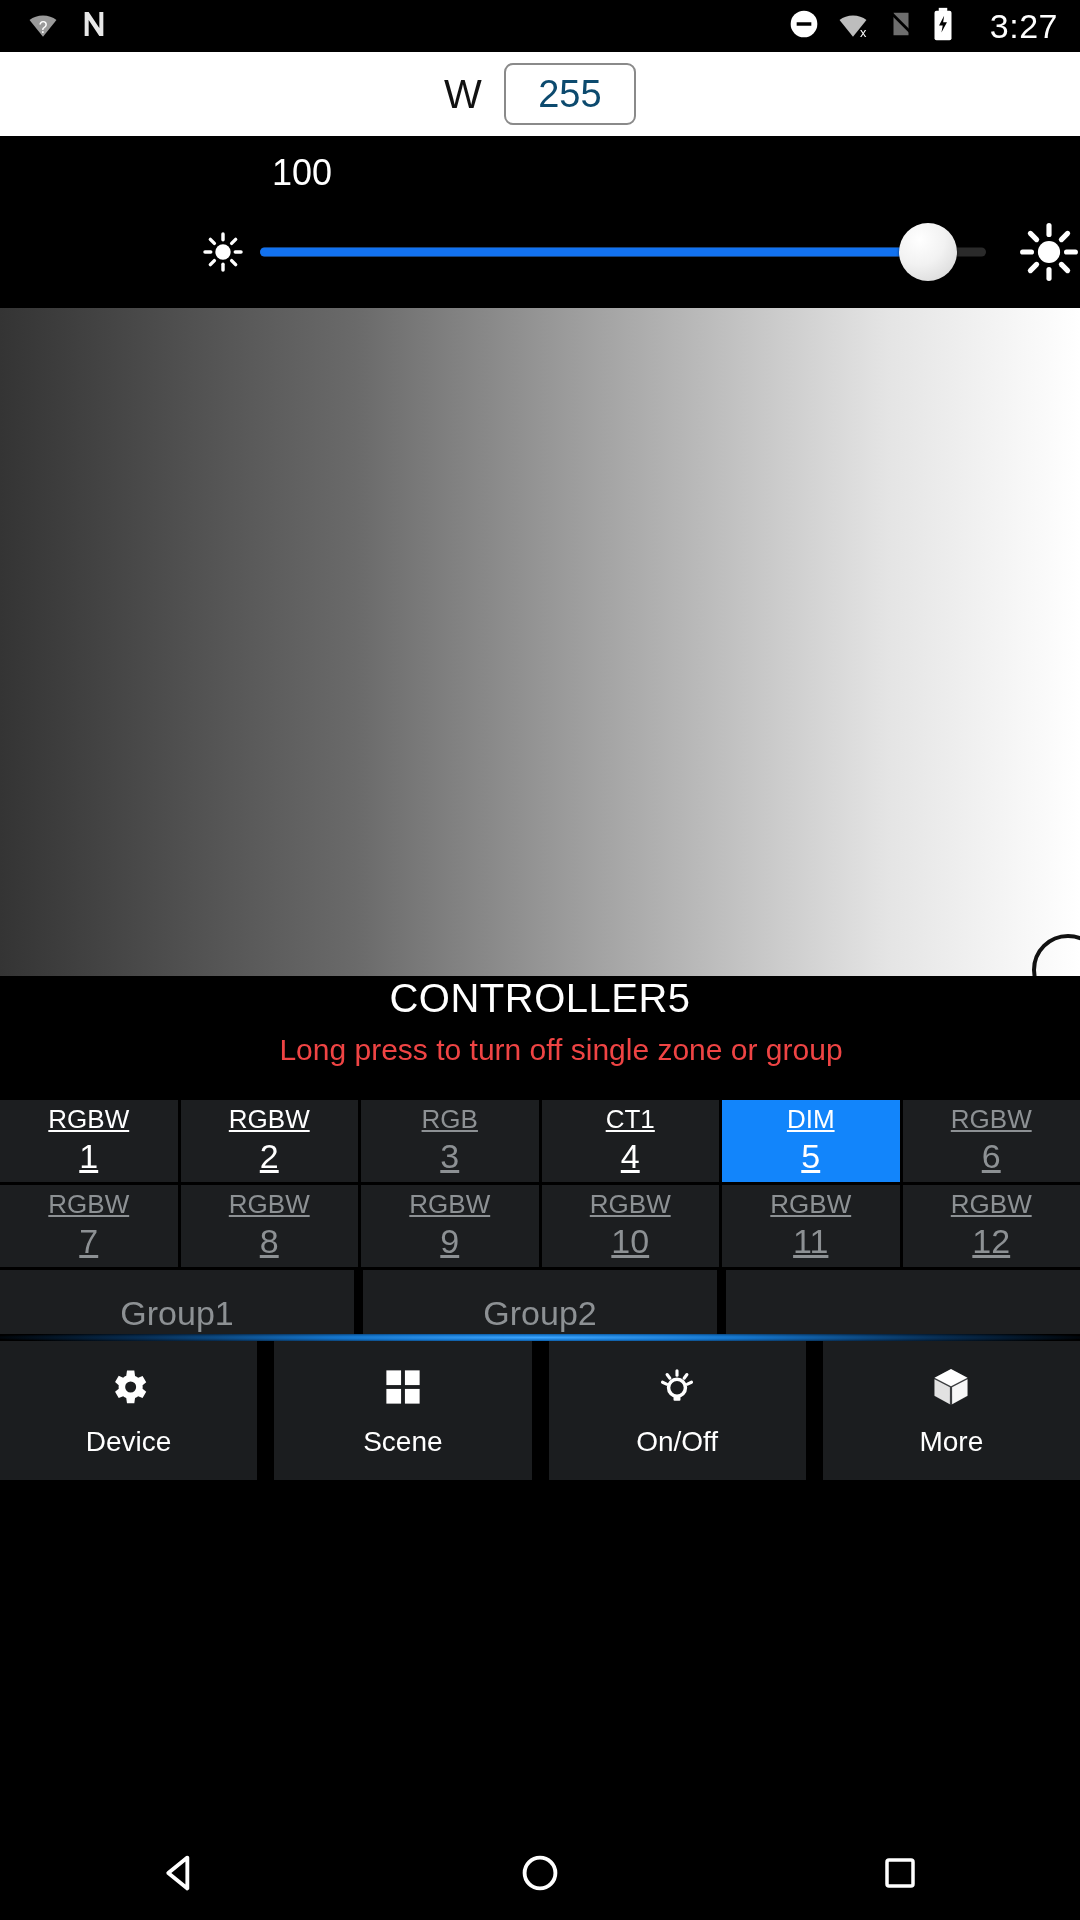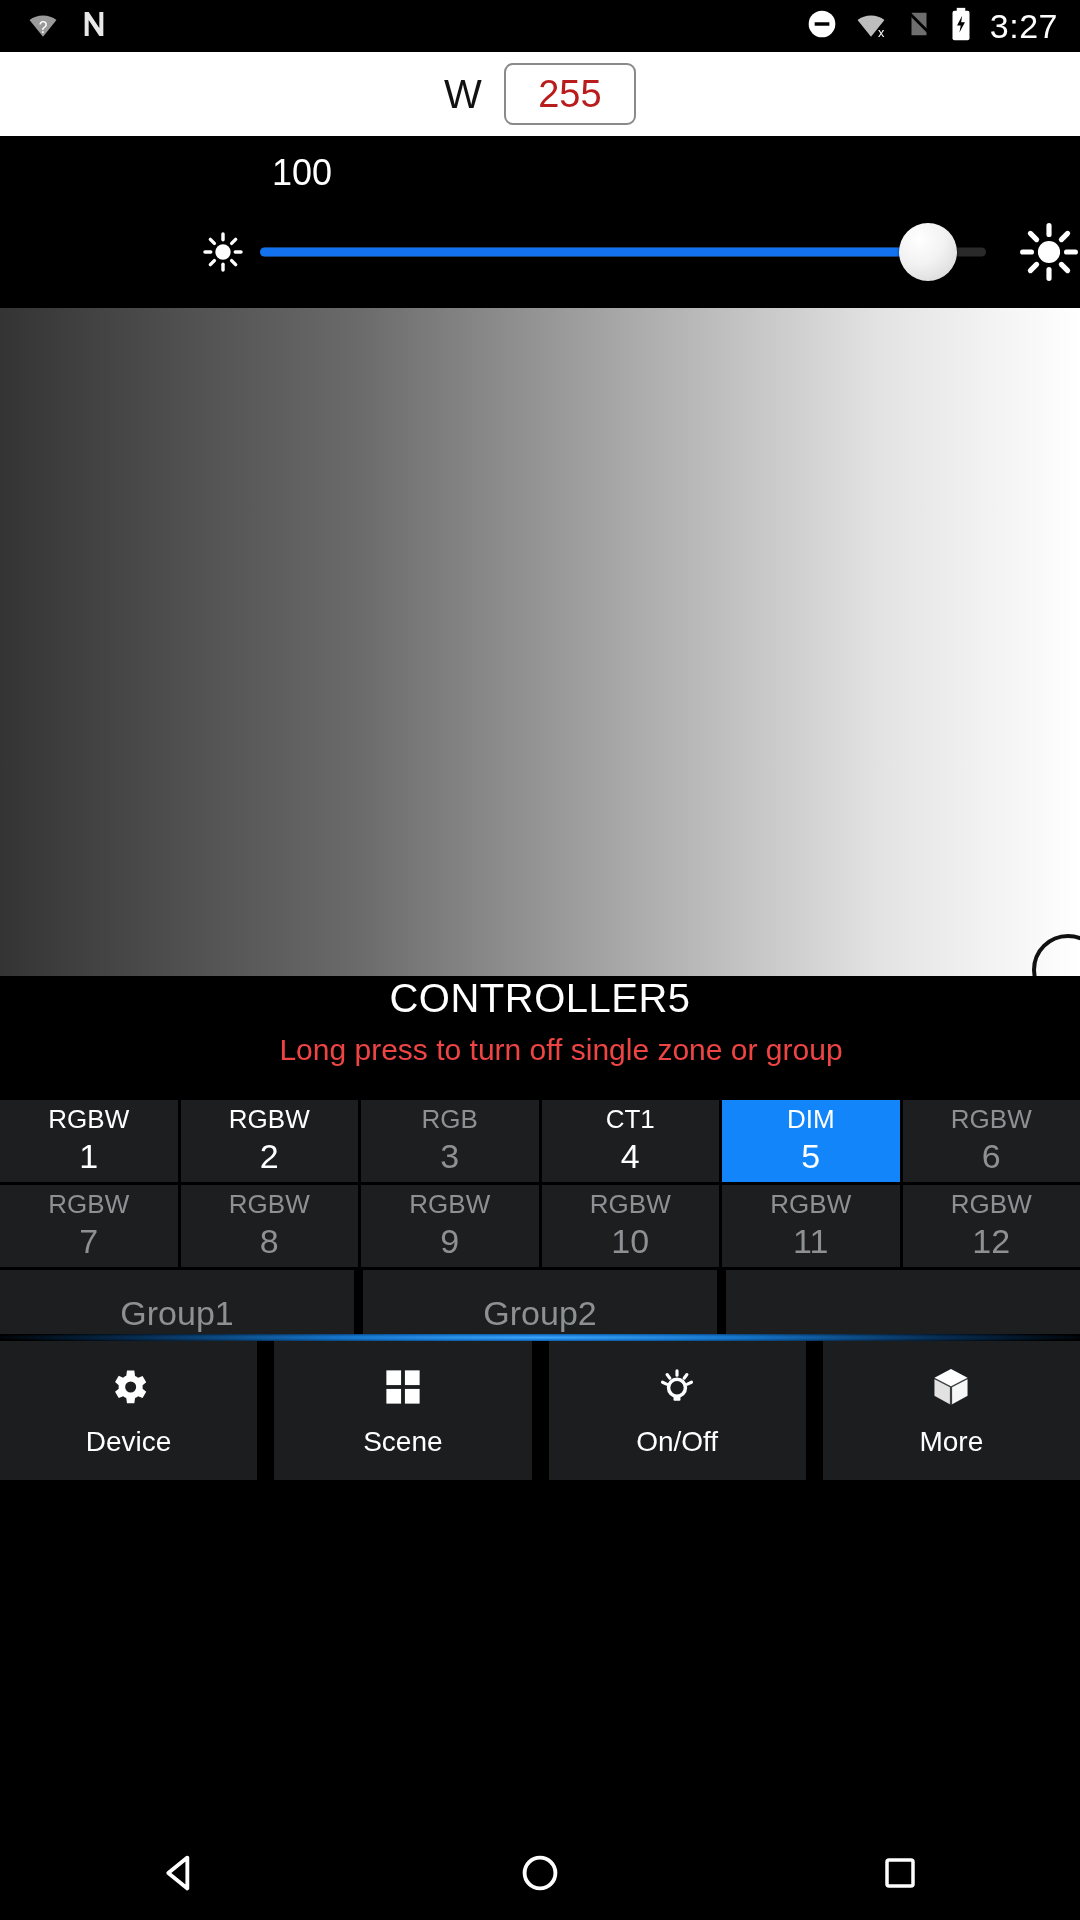--- a/index.html
+++ b/index.html
@@ -12,32 +12,32 @@
   .screen{position:relative;width:1080px;height:1920px;}
 
   
   .statusbar{
     position:absolute;top:0;left:0;width:1080px;height:52px;
     background:#000;color:#fff;
   }
   .sb-left{position:absolute;left:26px;top:0;height:52px;display:flex;align-items:center;gap:18px;}
   .sb-right{position:absolute;right:22px;top:0;height:52px;display:flex;align-items:center;gap:16px;}
   .ico{display:block;}
-  .sb-time{font-size:34px;color:#fff;letter-spacing:.5px;line-height:52px;margin-left:2px;}
+  .sb-time{font-size:34px;color:#fff;letter-spacing:.5px;line-height:52px;margin-left:20px;}
 
   
   .wbar{
     position:absolute;top:52px;left:0;width:1080px;height:84px;
     background:#fff;display:flex;align-items:center;justify-content:center;gap:22px;
   }
   .wlabel{font-size:40px;color:#111;}
   .wbox{
     min-width:92px;height:58px;border:2px solid #8a8a8a;border-radius:9px;
     background:#fff;display:flex;align-items:center;justify-content:center;
-    padding:0 18px;font-size:38px;color:#b91c1c;
+    padding:0 18px;font-size:38px;color:#0c4a6e;
   }
 
   
   .brightpanel{
     position:absolute;top:136px;left:0;width:1080px;height:136px;background:#000;
   }
   .bright-value{
     position:absolute;left:272px;top:16px;font-size:36px;color:#fff;
   }
   .slider-row{
@@ -84,20 +84,21 @@
   
   .zones{
     position:absolute;top:1100px;left:0;width:1080px;
     background:#000;
   }
   .zrow{display:flex;width:1080px;gap:3px;margin-bottom:3px;}
   .zcell{
     flex:1 1 0;height:82px;background:#1c1e20;
     display:flex;flex-direction:column;align-items:center;justify-content:center;
     color:#8d9194;
+    text-decoration:underline;
   }
   .zcell.active{color:#ffffff;}
   .zcell.selected{background:#1285fb;color:#ffffff;}
   .ztype{font-size:26px;line-height:1.05;}
   .znum{font-size:34px;line-height:1.15;margin-top:3px;}
 
   .grow{display:flex;width:1080px;gap:9px;}
   .gcell{
     flex:1 1 0;height:86px;background:#1c1e20;
     display:flex;align-items:center;justify-content:center;

